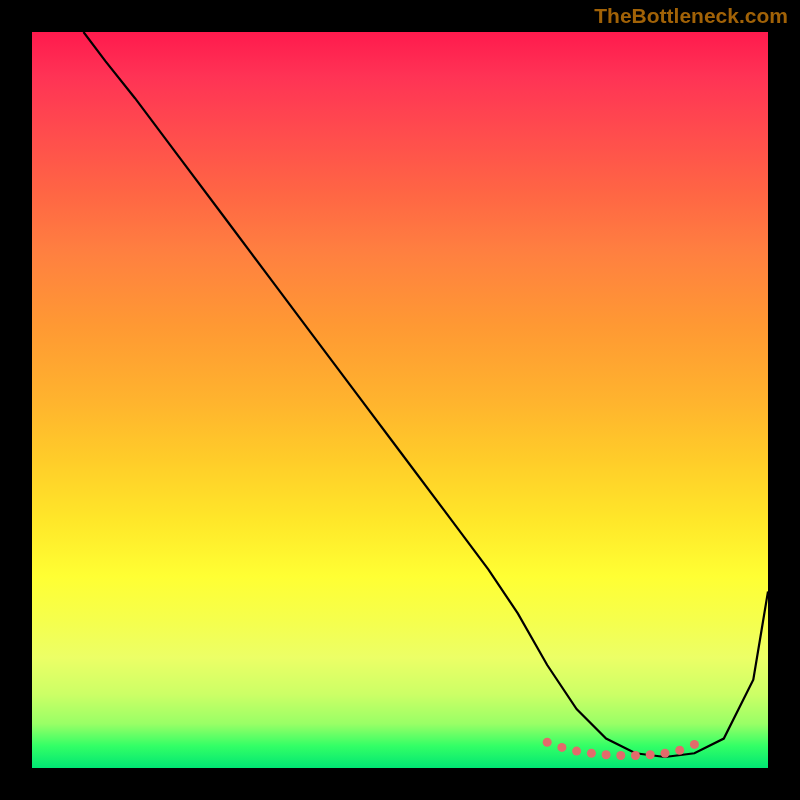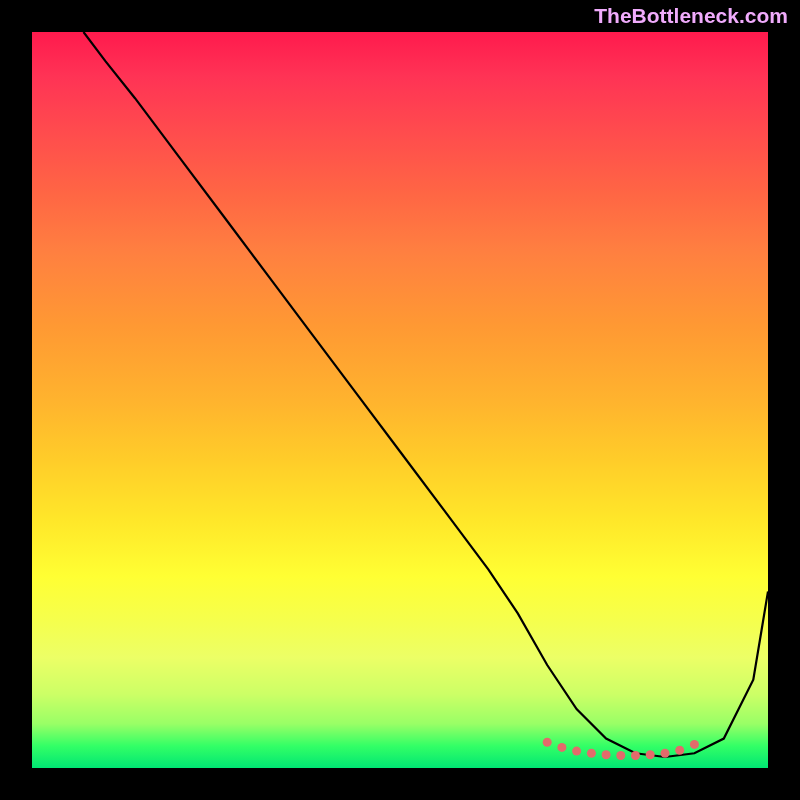--- a/index.html
+++ b/index.html
@@ -7,21 +7,21 @@
     width: 800px;
     height: 800px;
     background: #000;
     position: relative;
     font-family: Arial, sans-serif;
   }
   .watermark {
     position: absolute;
     top: 4px;
     right: 12px;
-    color: #f0abfc;
+    color: #a16207;
     font-size: 21px;
     font-weight: bold;
     z-index: 10;
   }
   .plot-area {
     position: absolute;
     left: 32px;
     top: 32px;
     width: 736px;
     height: 736px;

